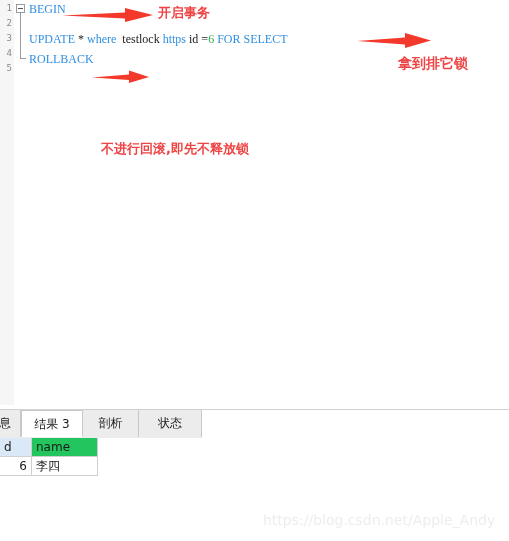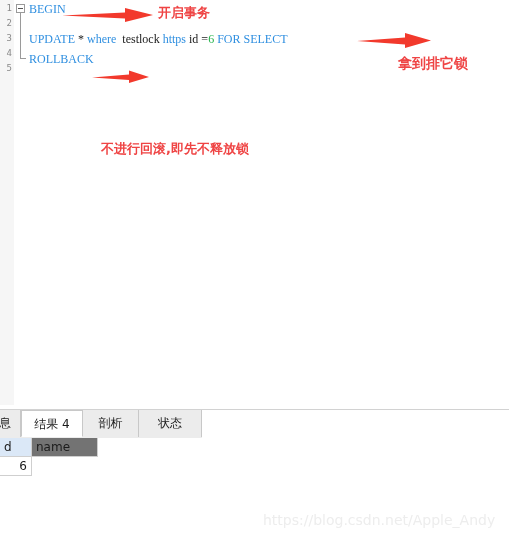--- a/index.html
+++ b/index.html
@@ -182,21 +182,21 @@
     font-size: 12px;
     color: #1b1b1b;
     box-sizing: border-box;
     border-right: 1px solid #cfcfcf;
     border-bottom: 1px solid #cfcfcf;
     padding-left: 4px;
     white-space: nowrap;
     overflow: hidden;
   }
   .hcell.sel { background: #dbe8f7; }
-  .hcell.plainbg { background: #737373; }
+  .hcell.plainbg { background: #22c55e; }
 
   .dcell {
     position: absolute;
     top: 19px;
     height: 19px;
     line-height: 19px;
     font-family: "DejaVu Sans", sans-serif;
     font-size: 12px;
     color: #1b1b1b;
     box-sizing: border-box;
@@ -262,25 +262,26 @@
   <div class="anno-text" style="left:101px; top:104px;margin-top:36px;">不进行回滚,即先不释放锁</div>
 </div>
 
 <div id="panel-divider"></div>
 
 <div id="tabbar">
   <div id="tabbar-strip"></div>
   <div id="tabbar-rest"></div>
 
   <div class="tab" style="left:-10px; width:31px;"><span>息</span></div>
-  <div class="tab active" style="left:21px;  width:62px;"><span>结果 4</span></div>
+  <div class="tab active" style="left:21px;  width:62px;"><span>结果 3</span></div>
   <div class="tab" style="left:139px; width:63px;"><span>状态</span></div>
   <div class="tab" style="left:83px;  width:56px;"><span>剖析</span></div>
 </div>
 
 <div id="grid">
   <div class="hcell sel" style="left:0px;  width:32px;">d</div>
   <div class="hcell plainbg" style="left:32px; width:66px;">name</div>
 
   <div class="dcell numcol" style="left:0px;  width:32px;">6</div>
+  <div class="dcell textcol" style="left:32px; width:66px;">李四</div>
 </div>
 
 <div id="watermark">https://blog.csdn.net/Apple_Andy</div>
 
 </body></html>

